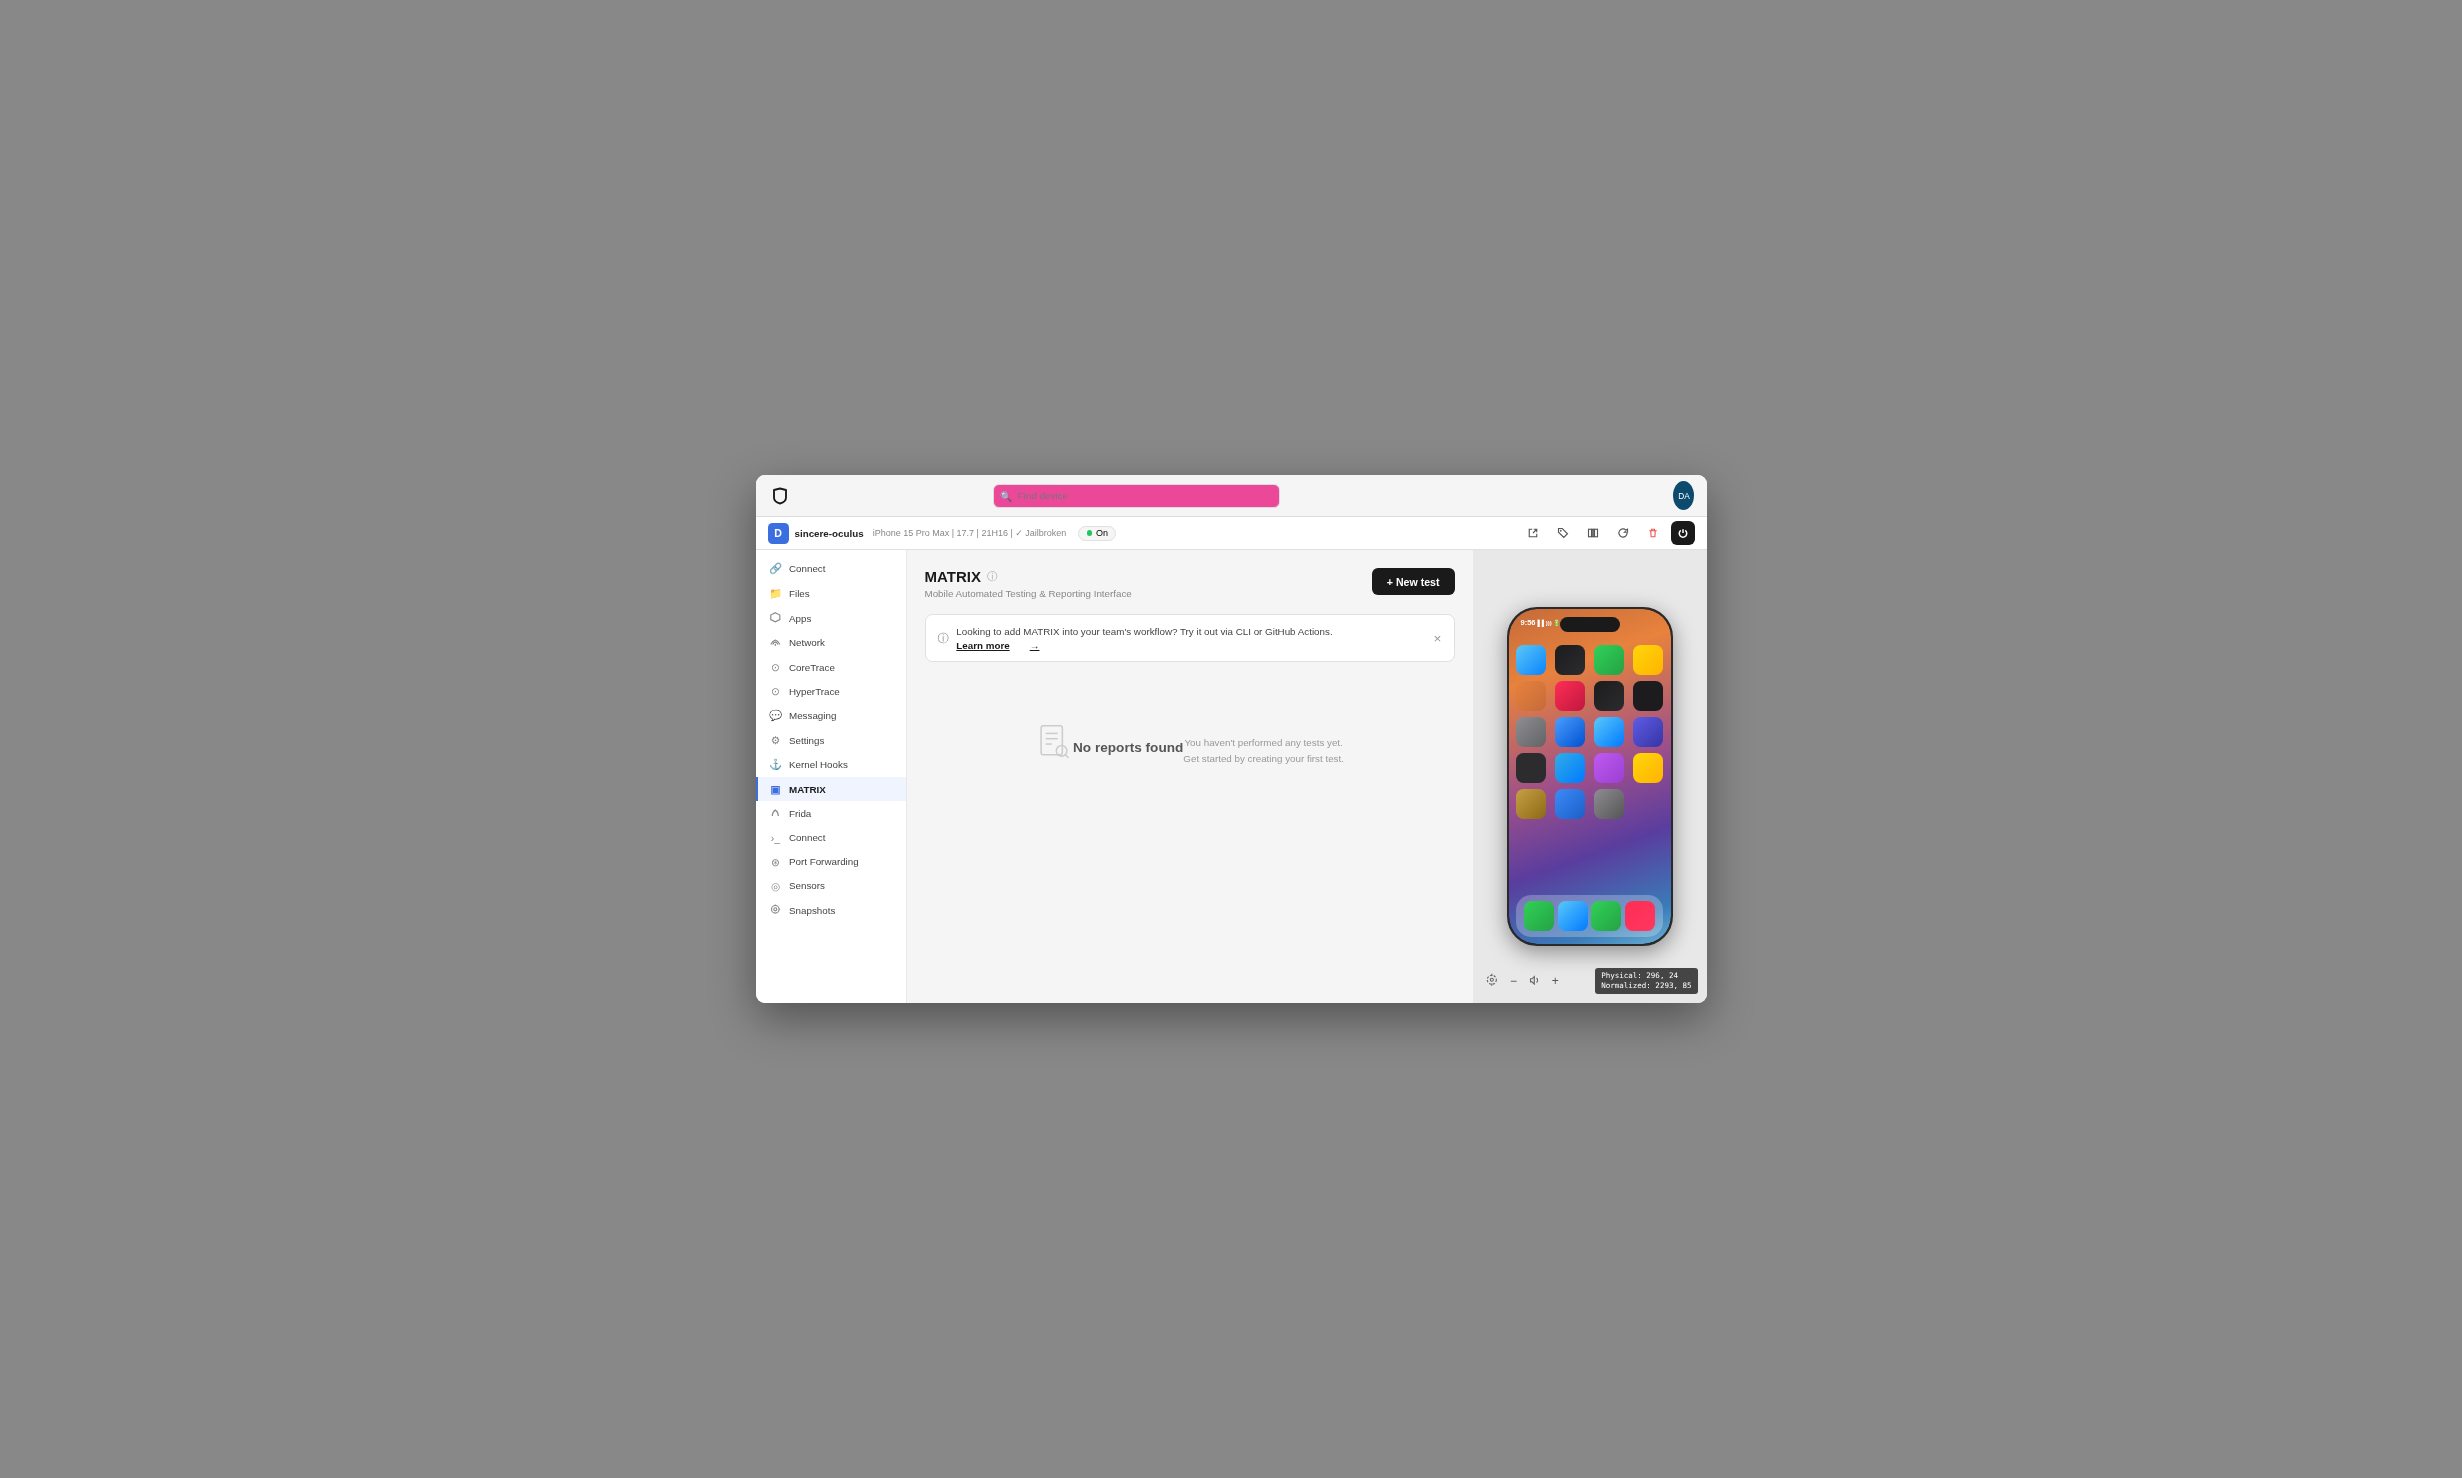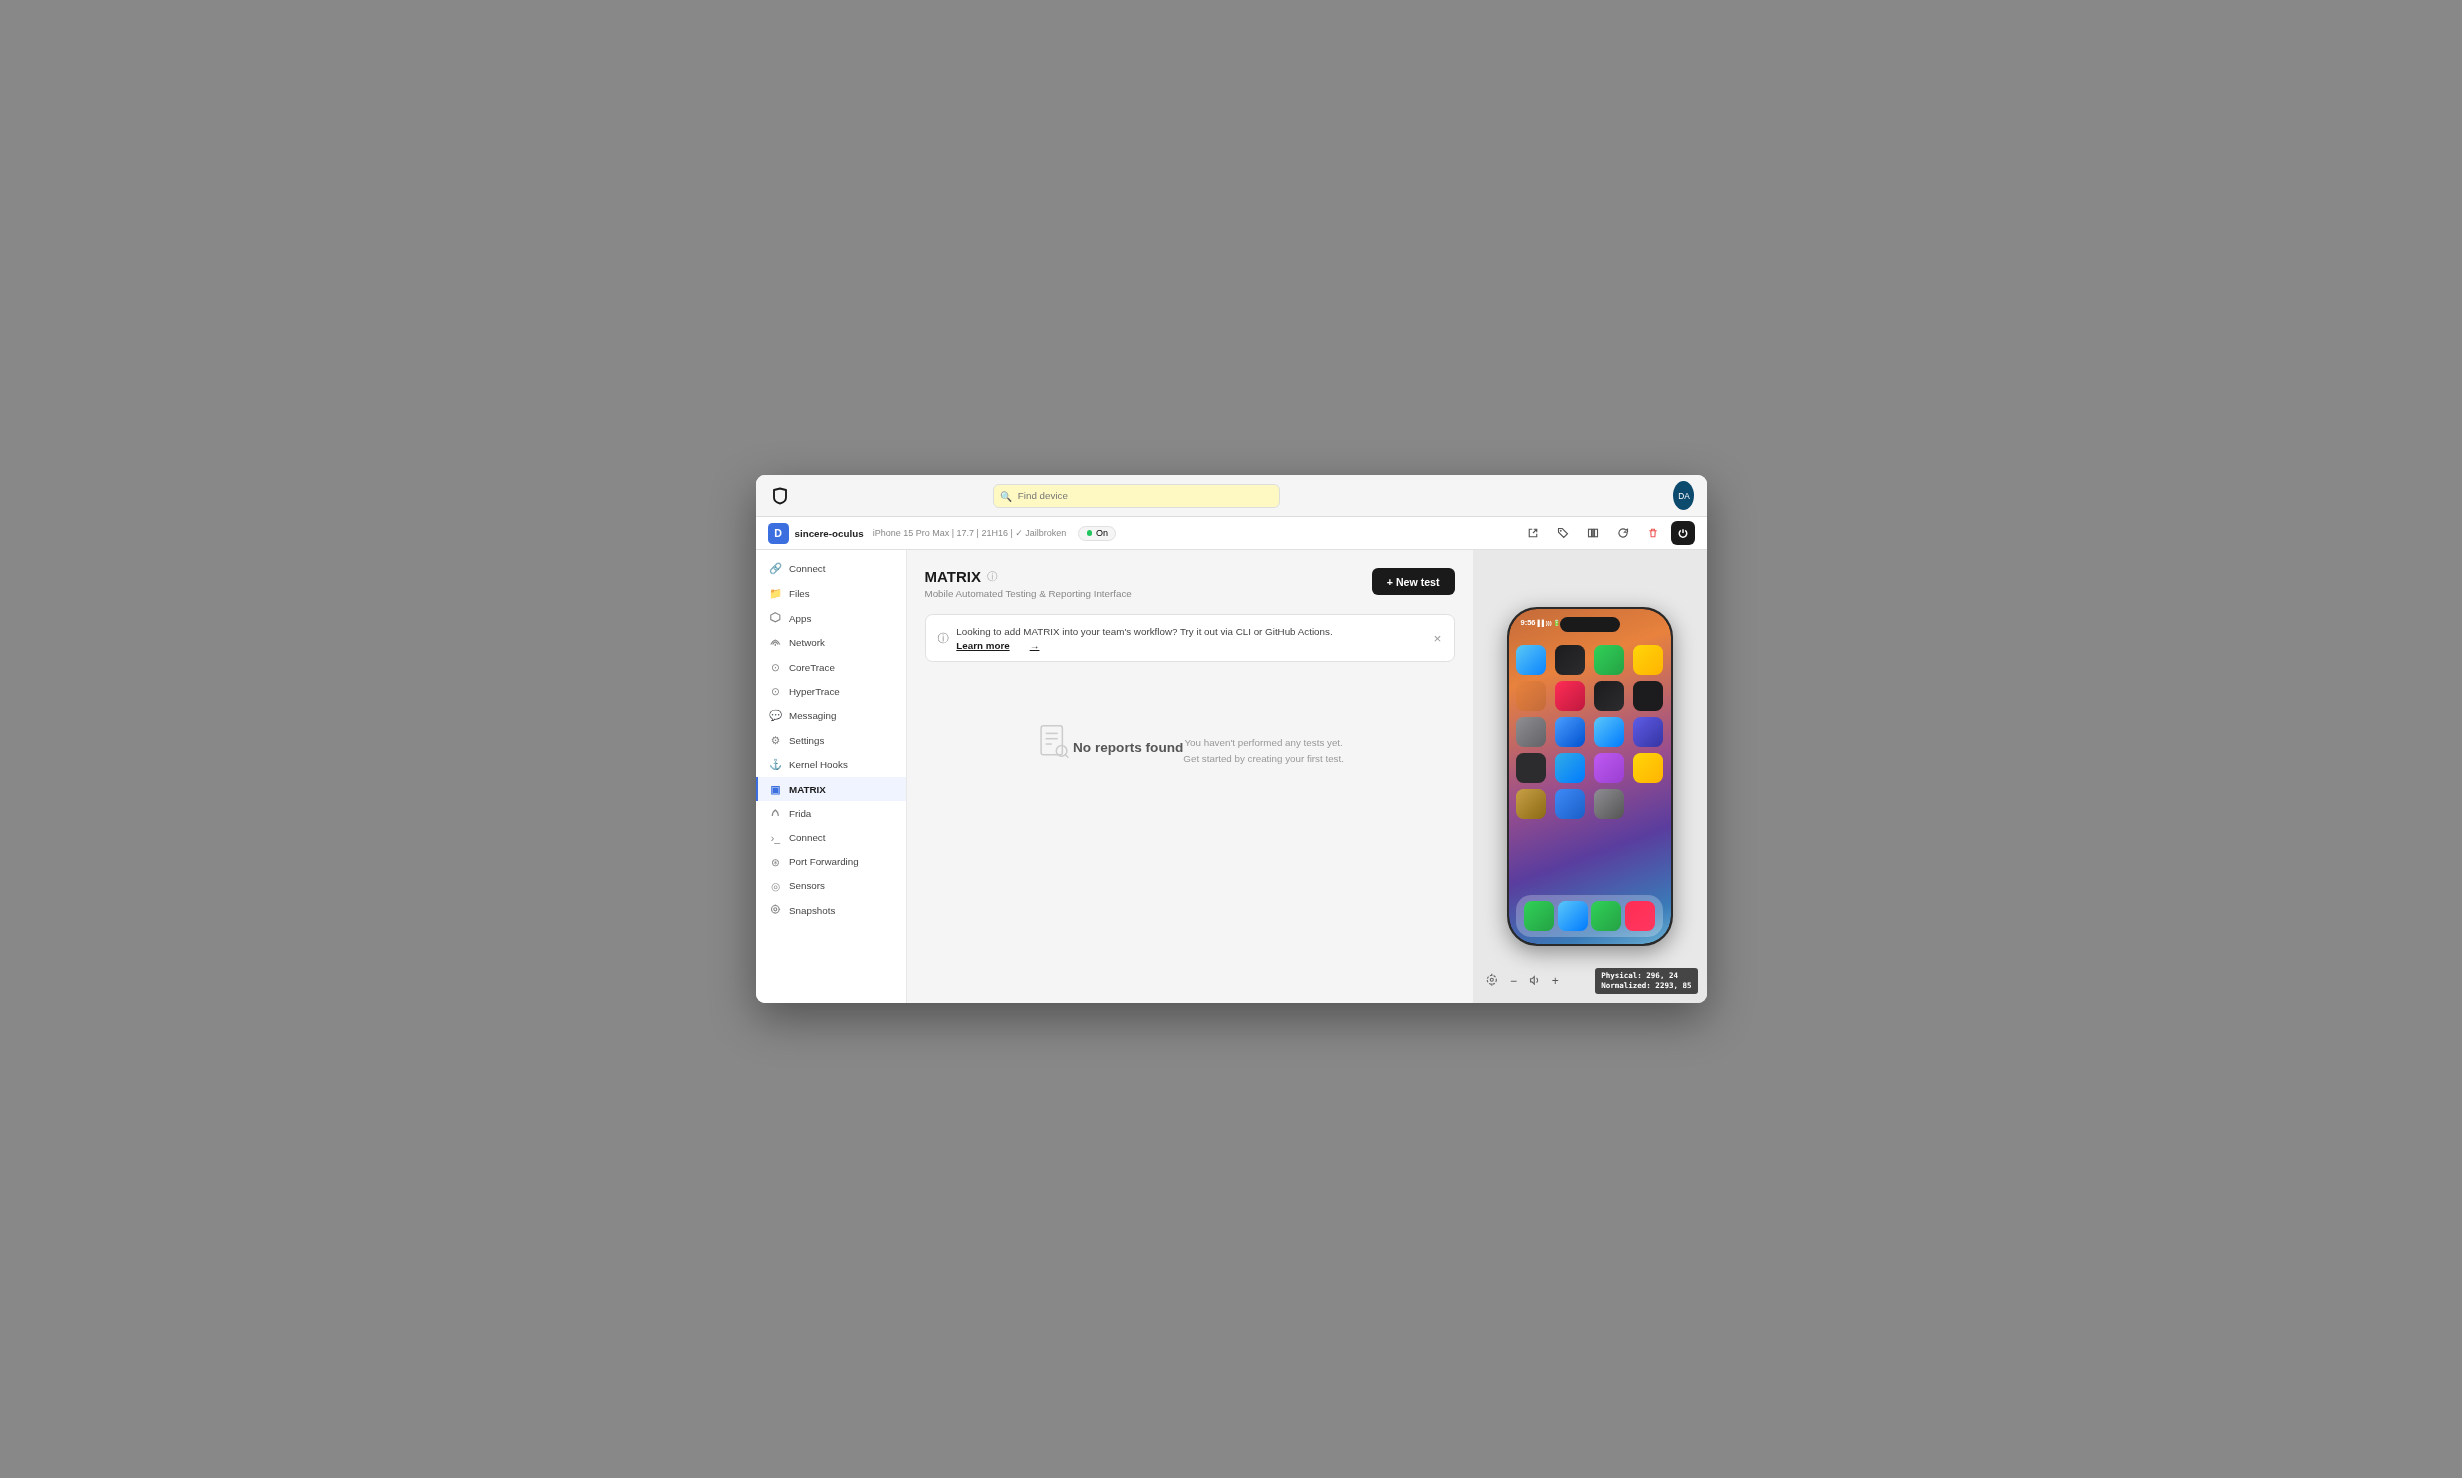--- a/index.html
+++ b/index.html
@@ -44,21 +44,21 @@
       flex: 1;
       max-width: 287px;
       margin: 0 auto;
     }
     .search-bar input {
       width: 100%;
       height: 24px;
       border: 0.8px solid #ddd;
       border-radius: 6px;
       padding: 0 9px 0 24px;
-      background: #fef9c3;
+      background: #ec4899;
       font-size: 9.8px;
       color: #333;
       outline: none;
     }
     .search-wrapper {
       position: relative;
     }
     .search-wrapper .search-icon-inner {
       position: absolute;
       left: 7.5px;
@@ -423,21 +423,20 @@
     }
     .coords-display {
       font-size: 7.5px;
       color: #555;
       background: rgba(0,0,0,0.7);
       color: #fff;
       padding: 2.3px 6px;
       border-radius: 3px;
       font-family: monospace;
       line-height: 1.4;
-      font-weight: bold;
     }
   </style>
 </head>
 <body>
 
 <div class="app-window">
 
   <div class="top-bar">
     <div class="logo">
       <svg viewBox="0 0 24 24" fill="none" stroke="#1a1a1a" stroke-width="2.5" stroke-linecap="round" stroke-linejoin="round">

